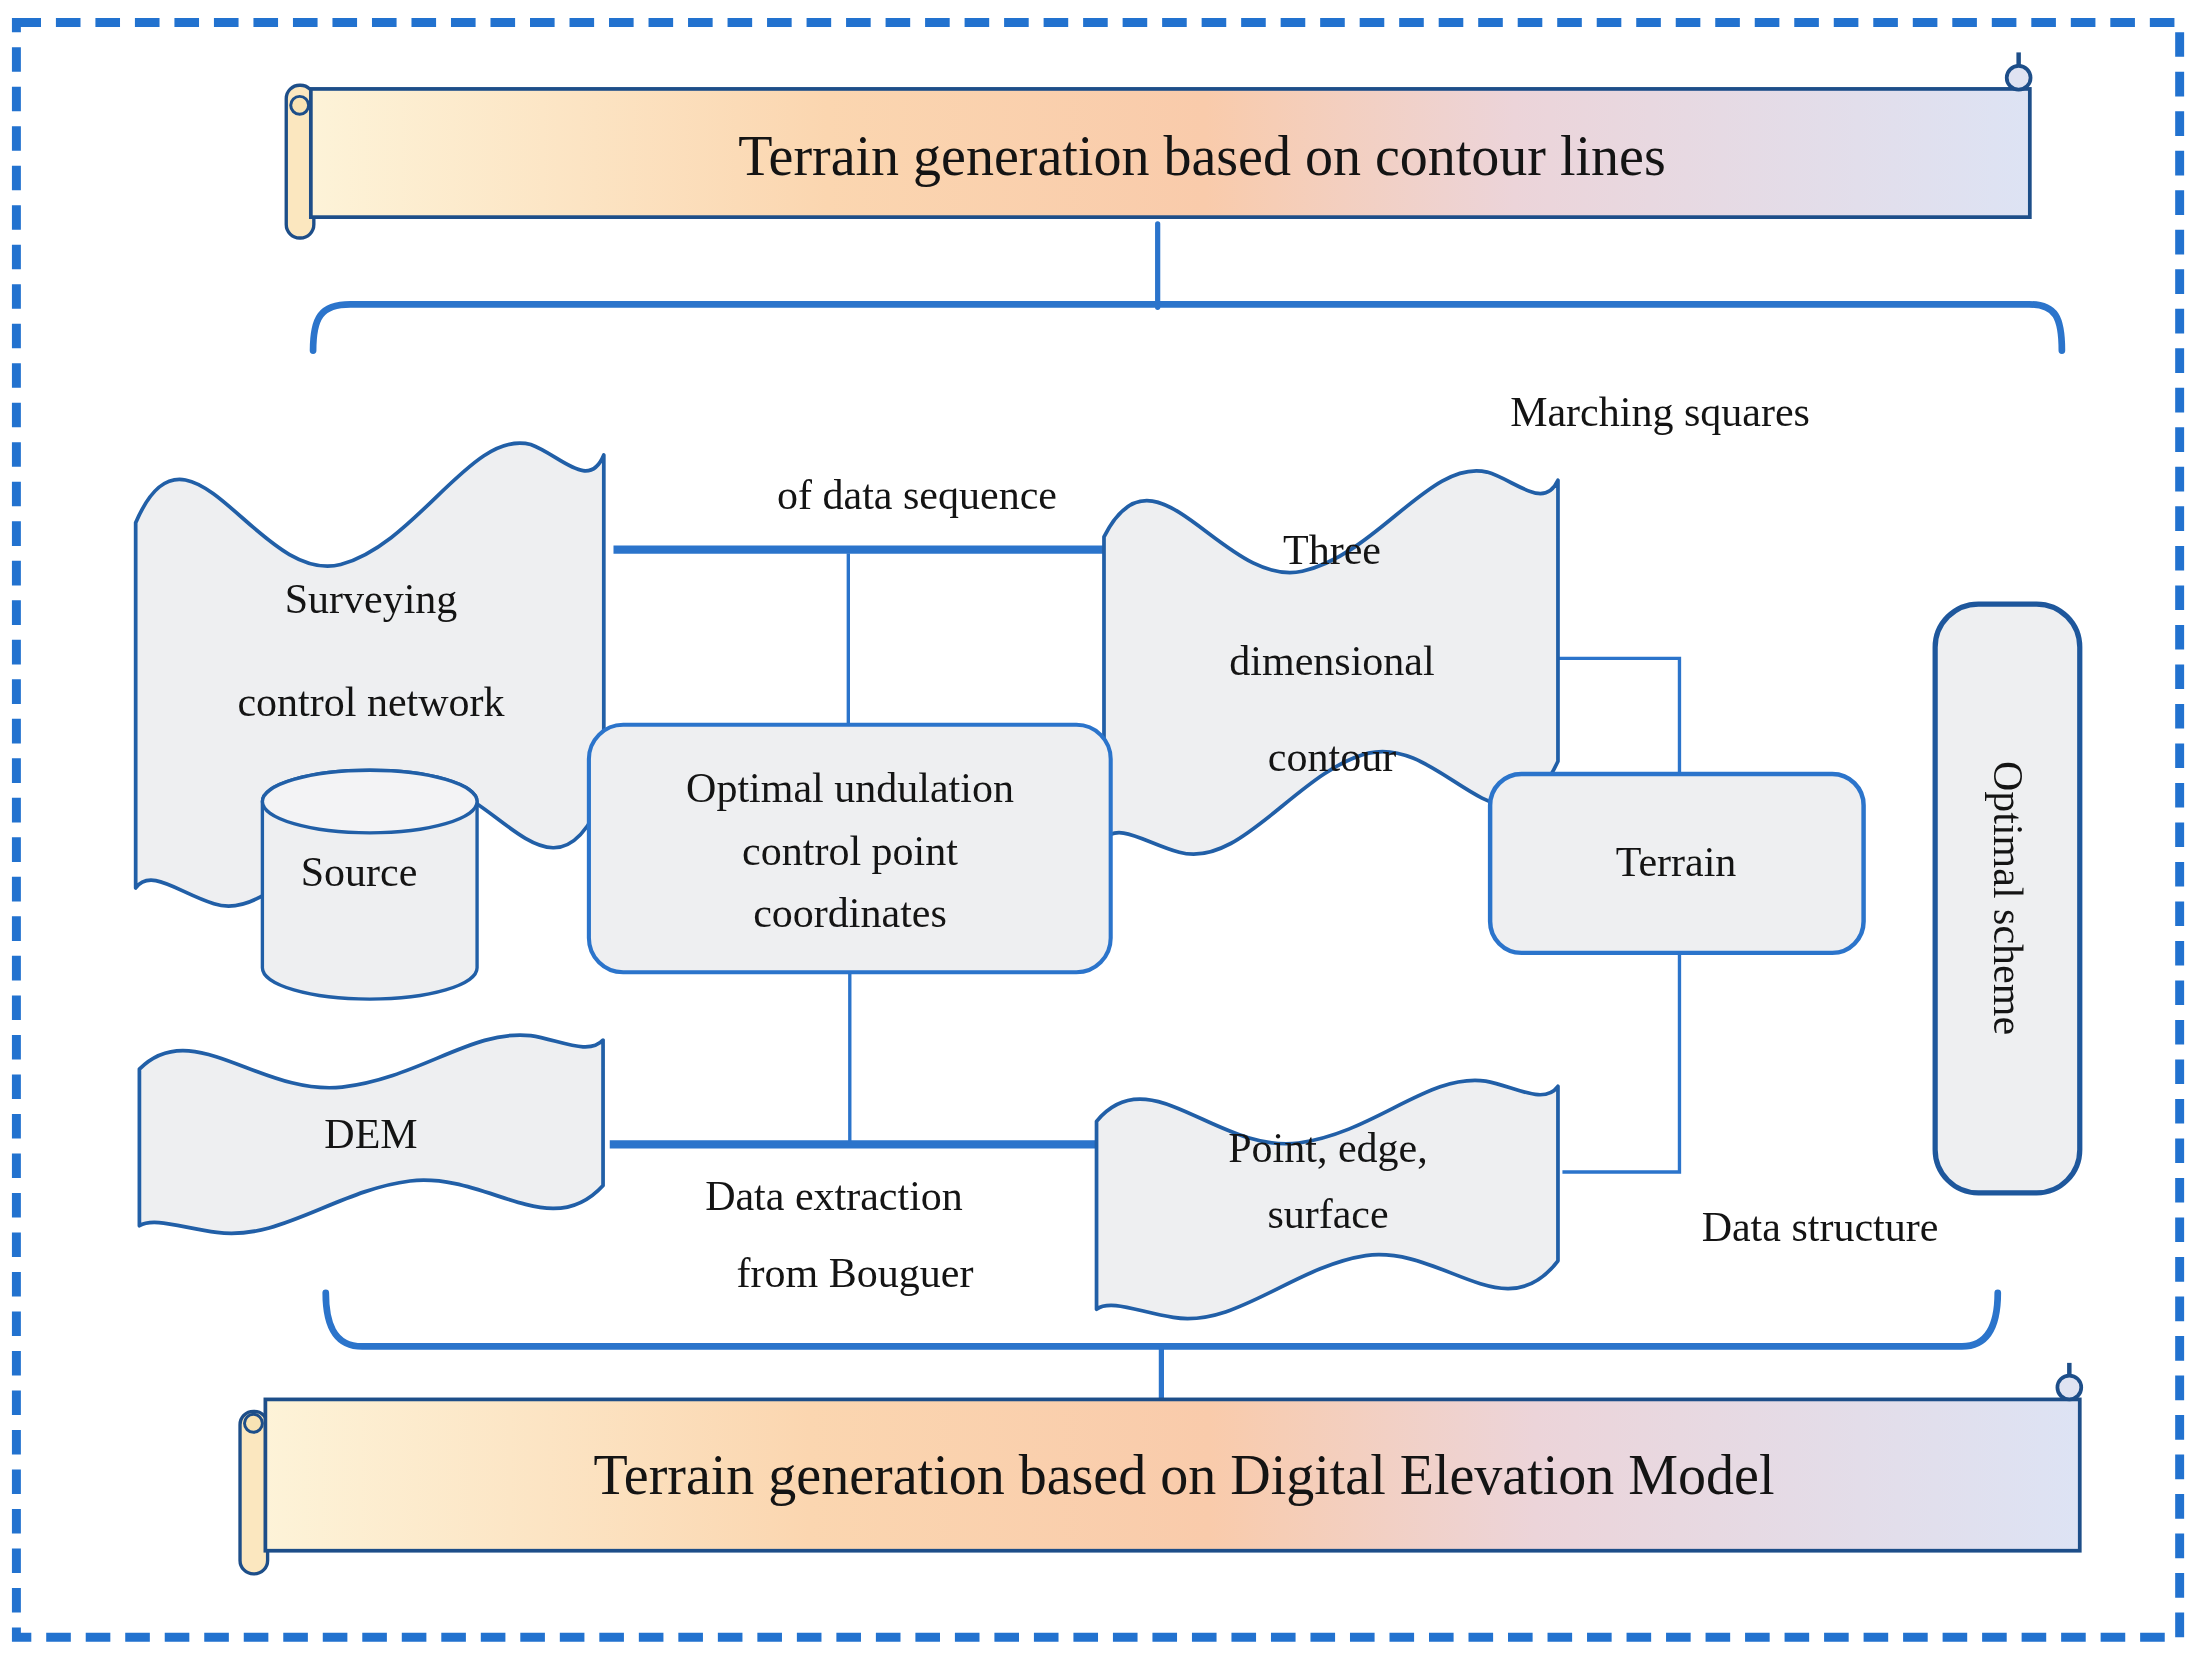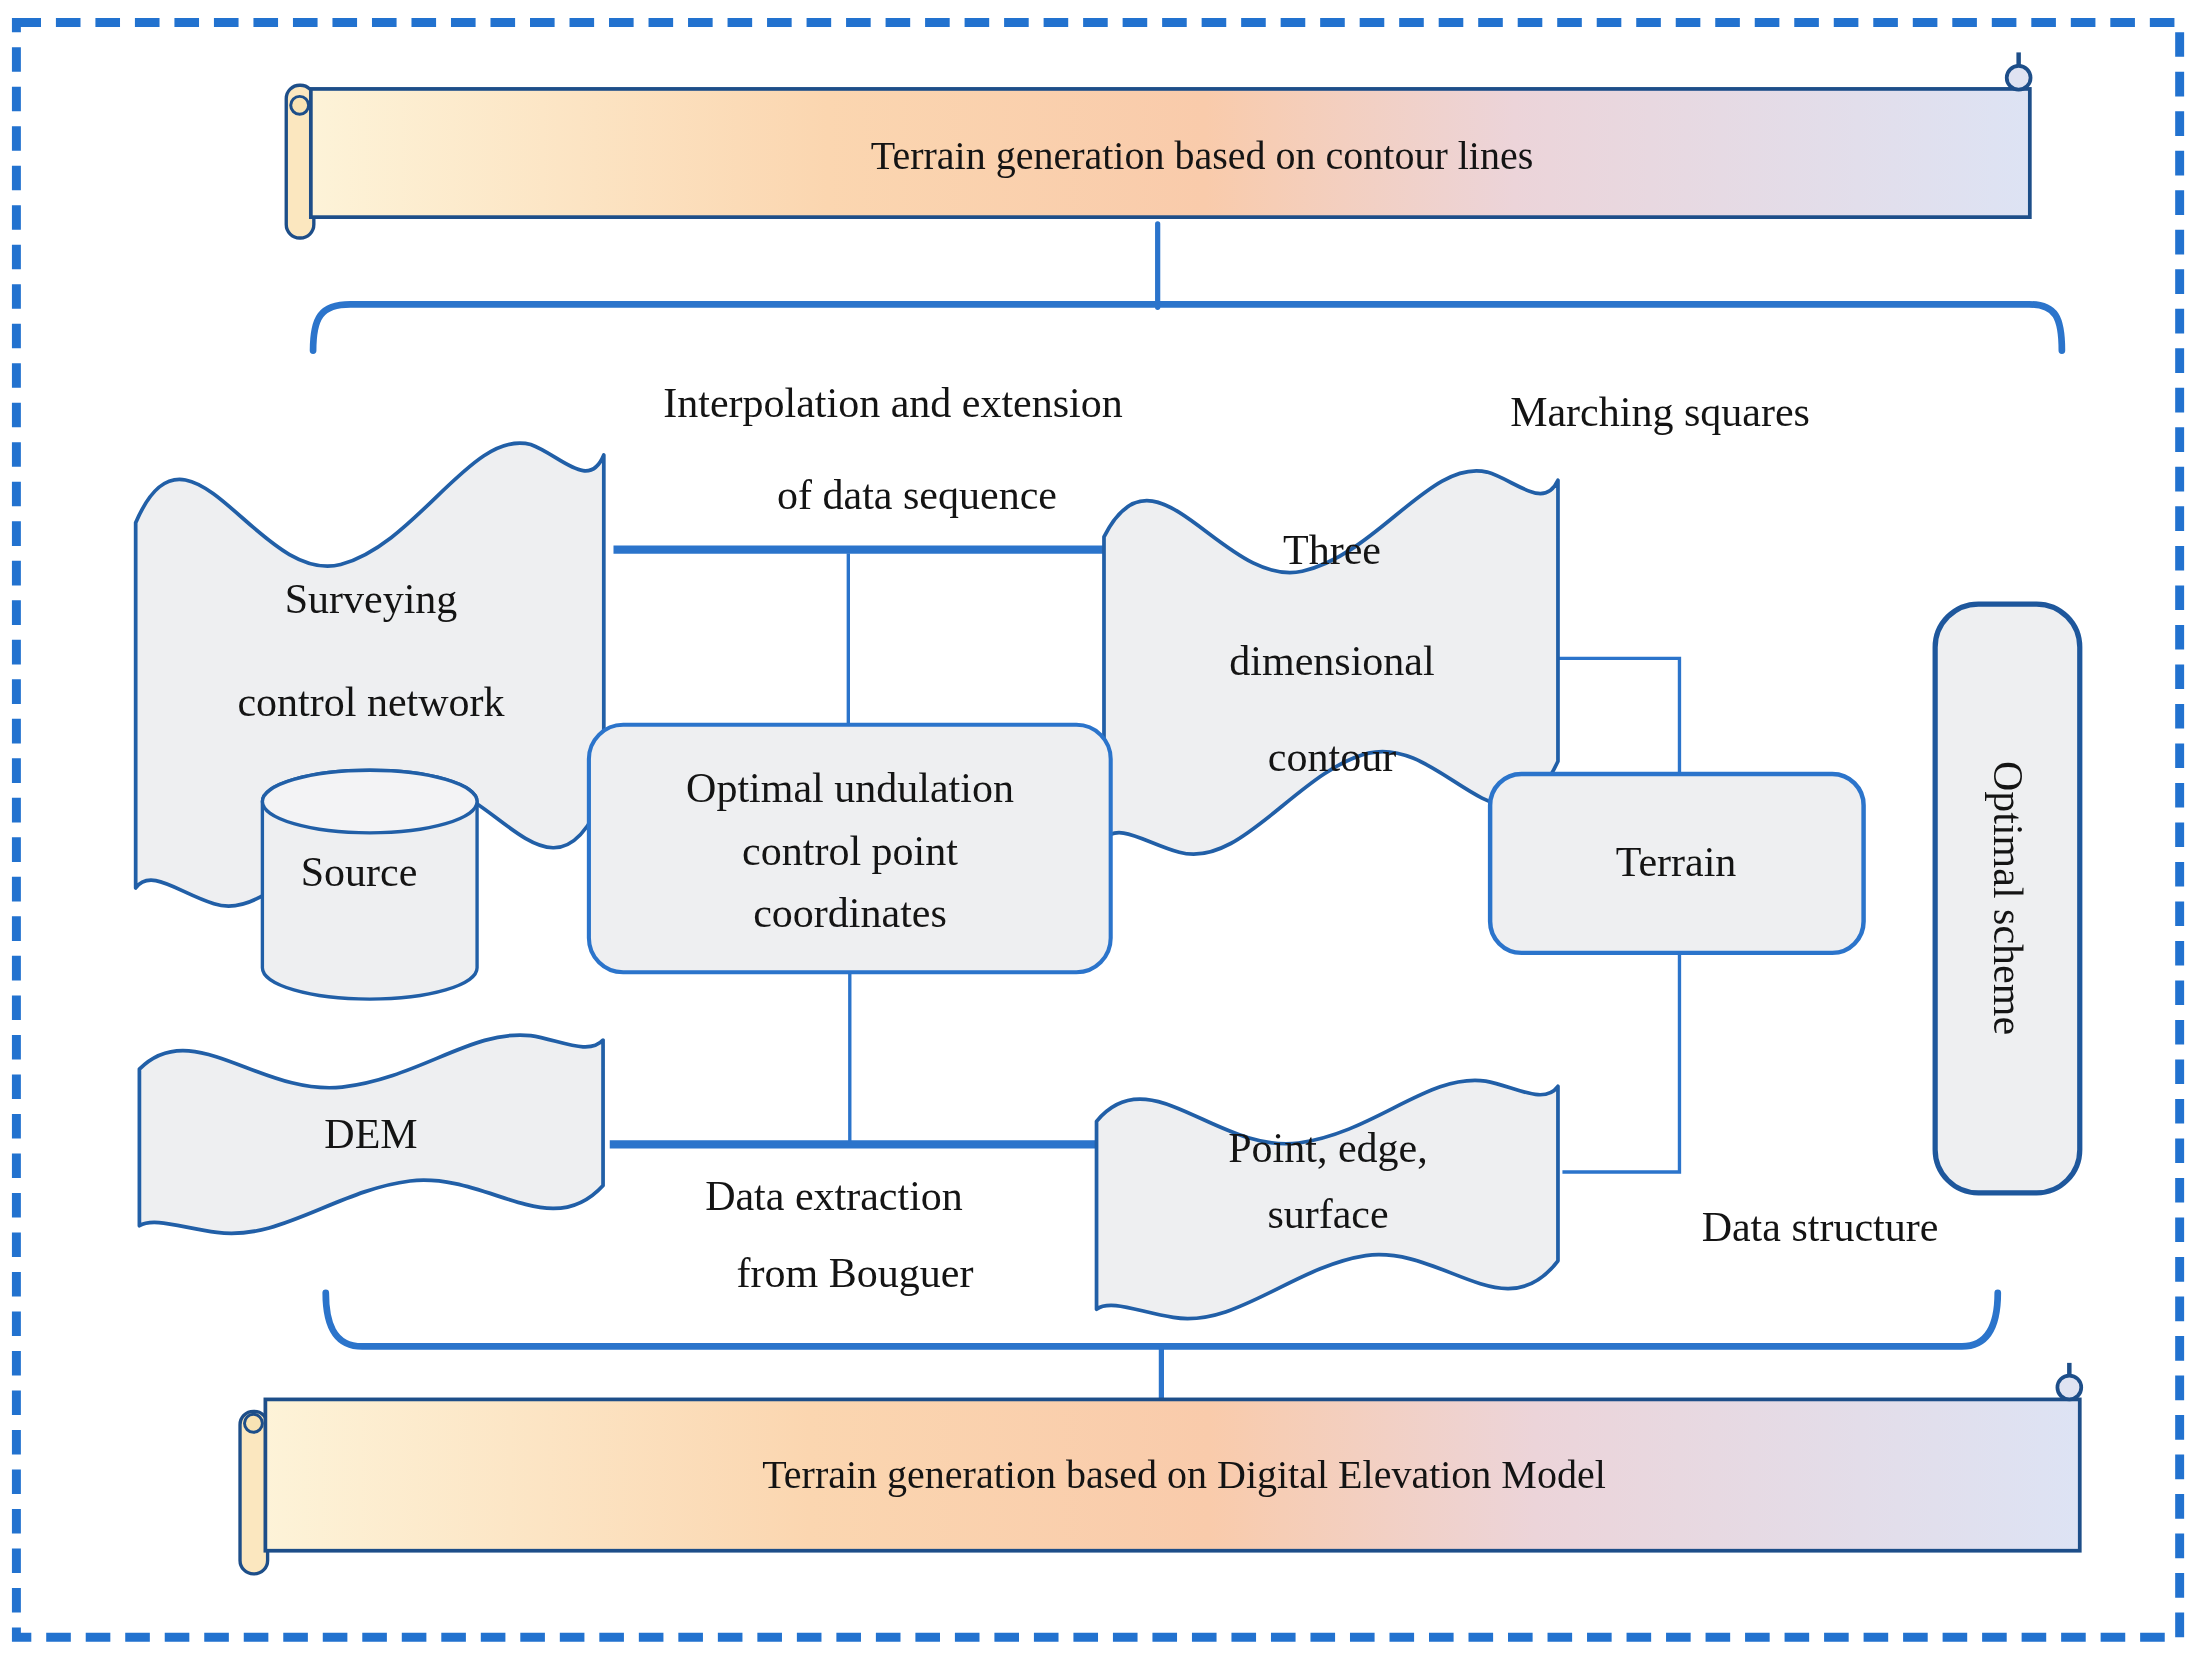--- a/index.html
+++ b/index.html
@@ -13,21 +13,21 @@
   .layer{position:absolute;left:0;top:0;}
   .t{
     position:absolute;
     transform:translate(-50%,-50%);
     font-size:42px;
     color:#141414;
     white-space:nowrap;
     letter-spacing:0px;
     line-height:1;
   }
-  .banner-t{font-size:40px;}
+  .banner-t{font-size:56px;}
   .vert{transform:translate(-50%,-50%) rotate(90deg);}
 </style>
 </head>
 <body>
 
 <div class="stage">
 
   <svg class="layer" width="2205" height="1665" viewBox="0 0 2958 2233">
     <defs>
       <linearGradient id="bannerGrad" x1="0" y1="0" x2="1" y2="0">
@@ -128,21 +128,20 @@
       <rect x="322" y="1893" width="37" height="218" rx="18" fill="#fbe7bf" stroke="#1d4e89" stroke-width="4.5"></rect>
       <rect x="356" y="1877" width="2434" height="203" fill="url(#bannerGrad)" stroke="#1d4e89" stroke-width="5"></rect>
       <circle cx="340" cy="1909" r="12" fill="#f8e3b4" stroke="#1d4e89" stroke-width="4"></circle>
       <line x1="2776" y1="1828" x2="2776" y2="1852" stroke="#1d4e89" stroke-width="6"></line>
       <circle cx="2776" cy="1861" r="16" fill="#dfe3f2" stroke="#1d4e89" stroke-width="5"></circle>
     </g>
   </svg>
 
   <div class="t banner-t" style="left:1202px; top:156px;">Terrain generation based on contour lines</div>
 
-  <div class="t" style="left:893px; top:403px;">Interpolation and extension</div>
   <div class="t" style="left:895px; top:495px;margin-left:22px;">of data sequence</div>
 
   <div class="t" style="left:1660px; top:412px;">Marching squares</div>
 
   <div class="t" style="left:371px; top:599px;">Surveying</div>
   <div class="t" style="left:371px; top:702px;">control network</div>
 
   <div class="t" style="left:1332px; top:550px;">Three</div>
   <div class="t" style="left:1332px; top:661px;">dimensional</div>
   <div class="t" style="left:1332px; top:757px;">contour</div>

